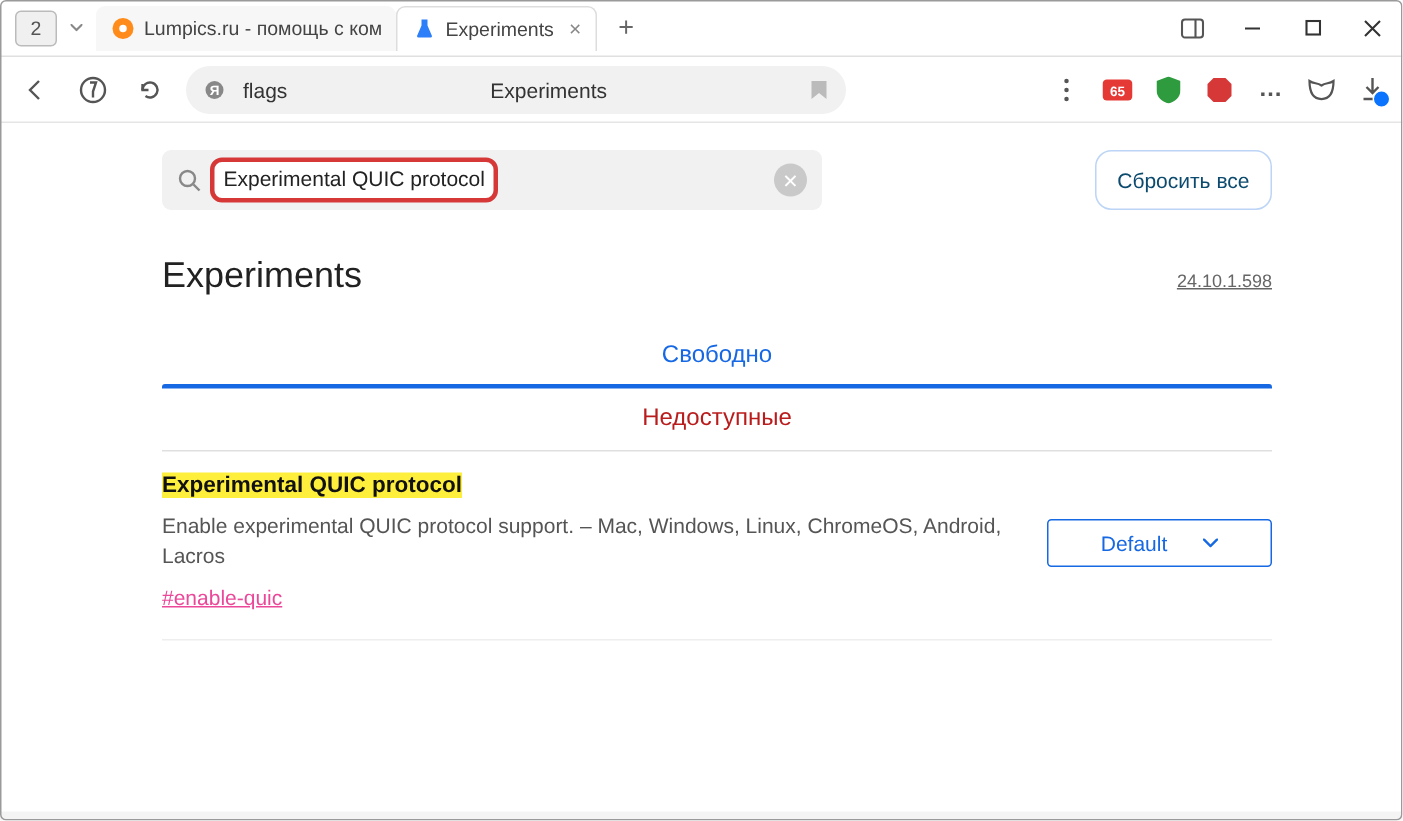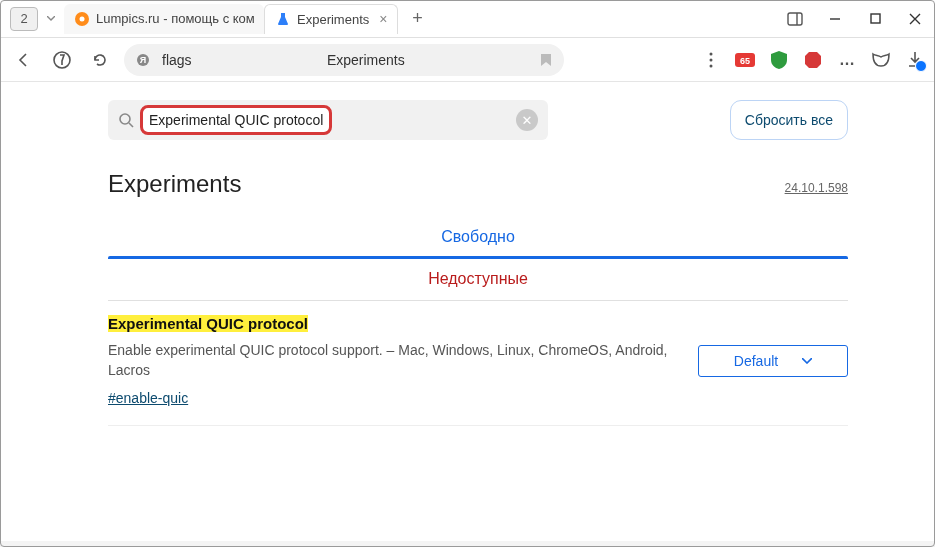--- a/index.html
+++ b/index.html
@@ -48,21 +48,21 @@
 
   .tabs-row { display:flex; border-bottom:1px solid #e0e0e0;flex-direction:column;}
   .ctab { flex:1; text-align:center; padding:12px 0; font-size:16px; color:#b91c1c; position:relative; cursor:pointer;}
   .ctab.active { color:#1668e3;}
   .ctab.active::after { content:''; position:absolute; left:0; right:0; bottom:-1px; height:3px; background:#1668e3; border-radius:2px 2px 0 0;}
 
   .flag-item { border-bottom:1px solid #eee; padding:14px 0 18px 0; display:flex; gap: 20px;}
   .flag-info { flex:1;}
   .flag-title { display:inline; background:#ffef3d; font-weight:700; font-size:15px; color:#111;}
   .flag-desc { font-size:14px; color:#555; margin-top:8px; line-height:1.4;}
-  .flag-hash { font-size:14px; color:#0c4a6e; text-decoration:underline; margin-top:10px; display:inline-block;}
+  .flag-hash { font-size:14px; color:#ec4899; text-decoration:underline; margin-top:10px; display:inline-block;}
   .flag-select { align-self:center;}
   .select-box { width:150px; height:32px; border:1px solid #1668e3; color:#1668e3; background:#fff; border-radius:3px; font-size:14px; display:flex; align-items:center; justify-content:center; gap:24px; padding:4px 10px;}
   .select-box .chev { font-size:11px;}
 
   
   .outer-border { position:absolute; inset:0; border:1px solid #9a9a9a; border-radius:4px; pointer-events:none;}
 
   svg { display:block; }
 </style>
 </head>

